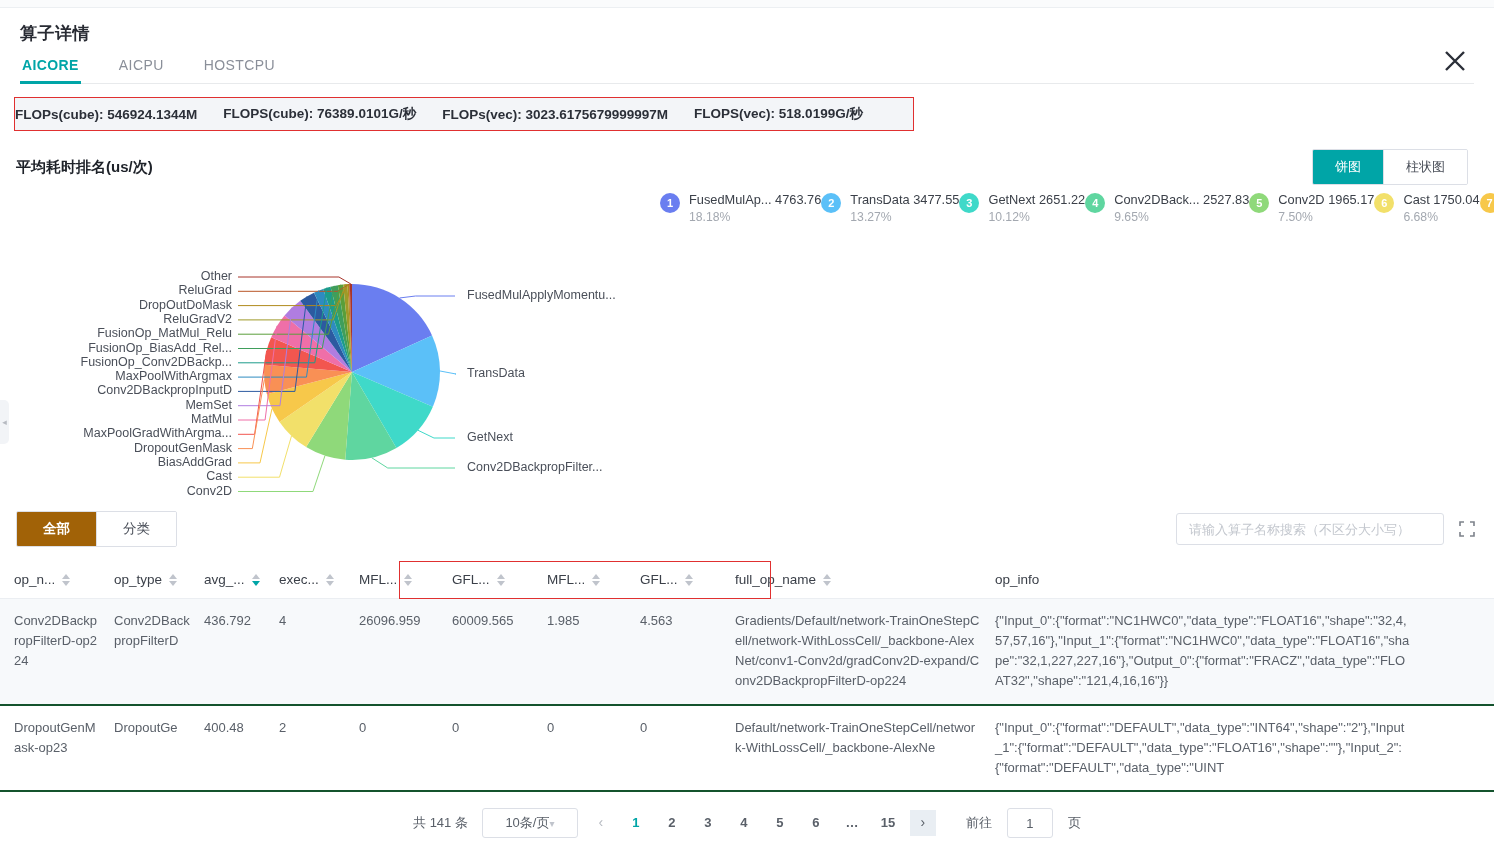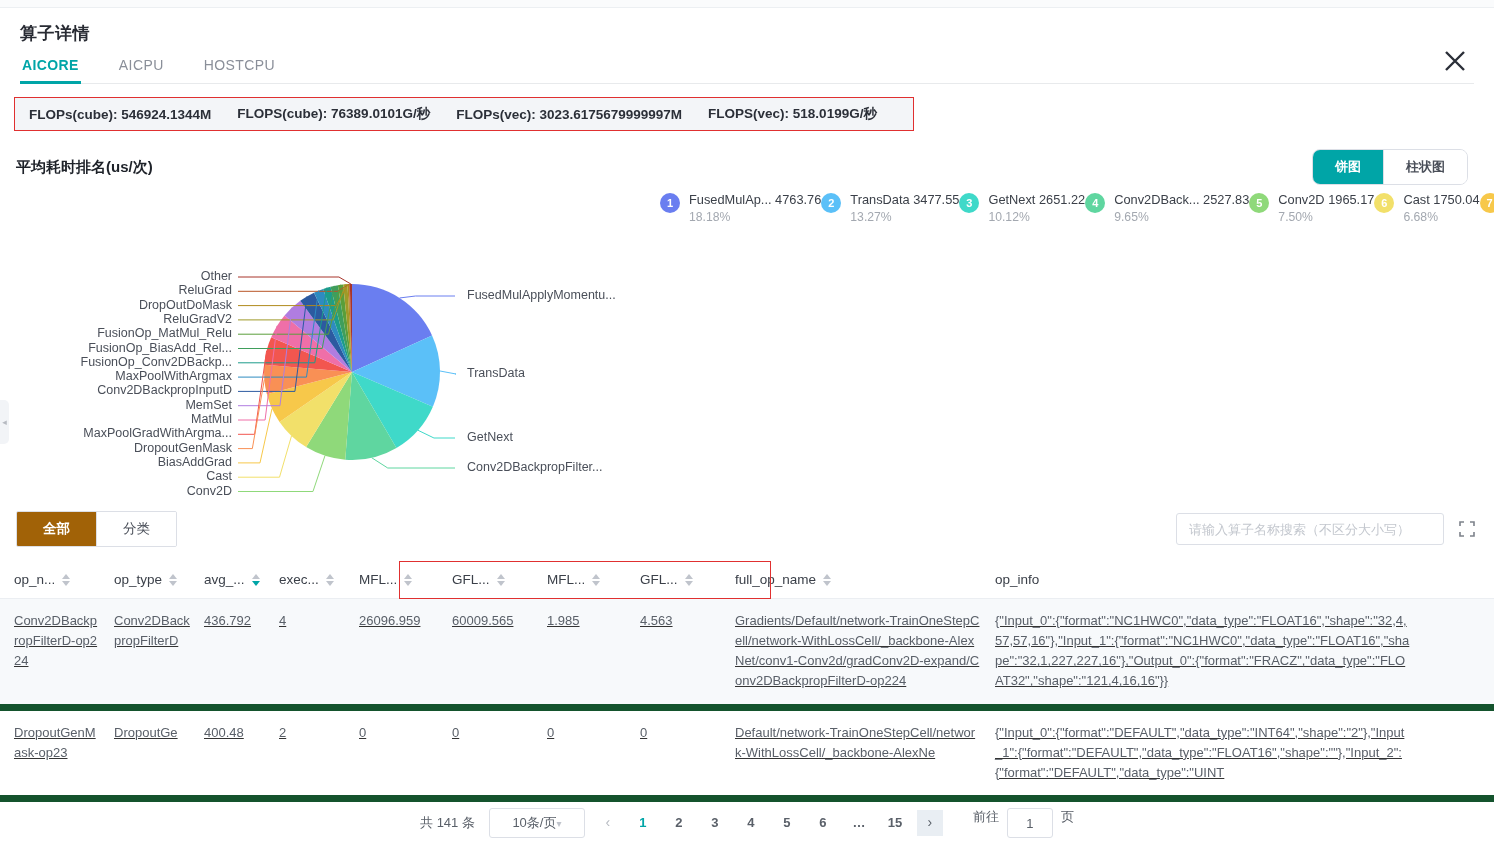--- a/index.html
+++ b/index.html
@@ -37,35 +37,34 @@
     height:3px; background:#00a5a7;
   }
 
   
   .flops-bar {
     margin:13px 18px 0 14px;
     border:1px solid #e03030;
     background:#f3f5f8;
     height:34px;
     display:flex; align-items:center;
-    padding-left:14px;
     width:900px;
   }
   .flops-item {
     font-size:13.5px; font-weight:bold; color:#2b2f38;
     margin-right:26px; white-space:nowrap;
   }
 
   
   .chart-head {
     display:flex; align-items:center; justify-content:space-between;
     padding:10px 26px 0 16px; margin-top:8px;
   }
   .chart-title { font-size:15px; font-weight:bold; color:#1e2229; }
-  .toggle-group { display:flex; border:1px solid #dcdfe6; border-radius:8px; overflow:hidden;font-weight:bold; }
+  .toggle-group { display:flex; border:1px solid #dcdfe6; border-radius:2px; overflow:hidden; }
   .toggle-btn {
     font-size:13px; padding:8px 22px; background:#fff; color:#4a4f59; cursor:pointer;
   }
   .toggle-btn.active { background:#00a5a7; color:#fff; }
   .toggle-btn + .toggle-btn { border-left:1px solid #dcdfe6; }
 
   .chart-area { position:relative; height:320px; }
 
   .pie-wrap { position:absolute; left:0; top:0; width:660px; height:320px; }
   .pie-labels { position:absolute; left:0; top:0; width:660px; height:320px; }
@@ -125,21 +124,21 @@
   .sorter { display:flex; flex-direction:column; line-height:0; gap:2px; }
   .sorter i { display:block; width:0; height:0; border-left:4px solid transparent;
               border-right:4px solid transparent; }
   .sorter .up { border-bottom:5px solid #c0c4cc; }
   .sorter .dn { border-top:5px solid #c0c4cc; }
   .sorter.active .dn { border-top-color:#00a5a7; }
   .mfl-box {
     position:absolute; border:1px solid #e03030; height:38px;
     left:399px; width:372px; top:0; pointer-events:none;
   }
-  .row { display:flex; border-bottom:7px solid #14532d;text-decoration:underline; }
+  .row { display:flex; border-bottom:2px solid #14532d; }
   .row.alt { background:#f7f9fb; }
   .td { padding:12px 0 12px 14px; color:#5a6069; line-height:1.55; font-size:13px; word-break:break-all; }
   .c0 { width:100px; } .c1 { width:90px; } .c2 { width:75px; }
   .c3 { width:80px; } .c4 { width:93px; } .c5 { width:95px; }
   .c6 { width:93px; } .c7 { width:95px; }
   .c8 { width:260px; } .c9 { width:430px; }
 
   
   .pager {
     position:absolute; left:0; right:0; bottom:14px;
@@ -156,21 +155,21 @@
   .pg-num {
     min-width:24px; height:26px; line-height:26px; text-align:center;
     cursor:pointer; font-weight:bold; color:#5a6069;
   }
   .pg-num.active { color:#00a5a7; }
   .pg-arrow {
     width:26px; height:26px; line-height:24px; text-align:center;
     cursor:pointer; color:#b6bac1; font-size:14px;
   }
   .pg-arrow.next { background:#e9eef3; color:#5a6069; }
-  .pg-jump { display:flex; gap:8px; margin-left:20px; }
+  .pg-jump { display:flex; align-items:center; gap:15px; margin-left:20px; }
   .pg-jump input {
     width:46px; height:30px; border:1px solid #dcdfe6; border-radius:3px;
     text-align:center; font-size:13px; color:#5a6069; outline:none;
     font-family:"Liberation Sans", sans-serif;
   }
   .side-nub {
     position:absolute; left:0; top:400px; width:9px; height:44px;
     background:#f2f4f7; border-radius:0 5px 5px 0; color:#b6bac1;
     font-size:9px; line-height:44px; text-align:center;
   }

